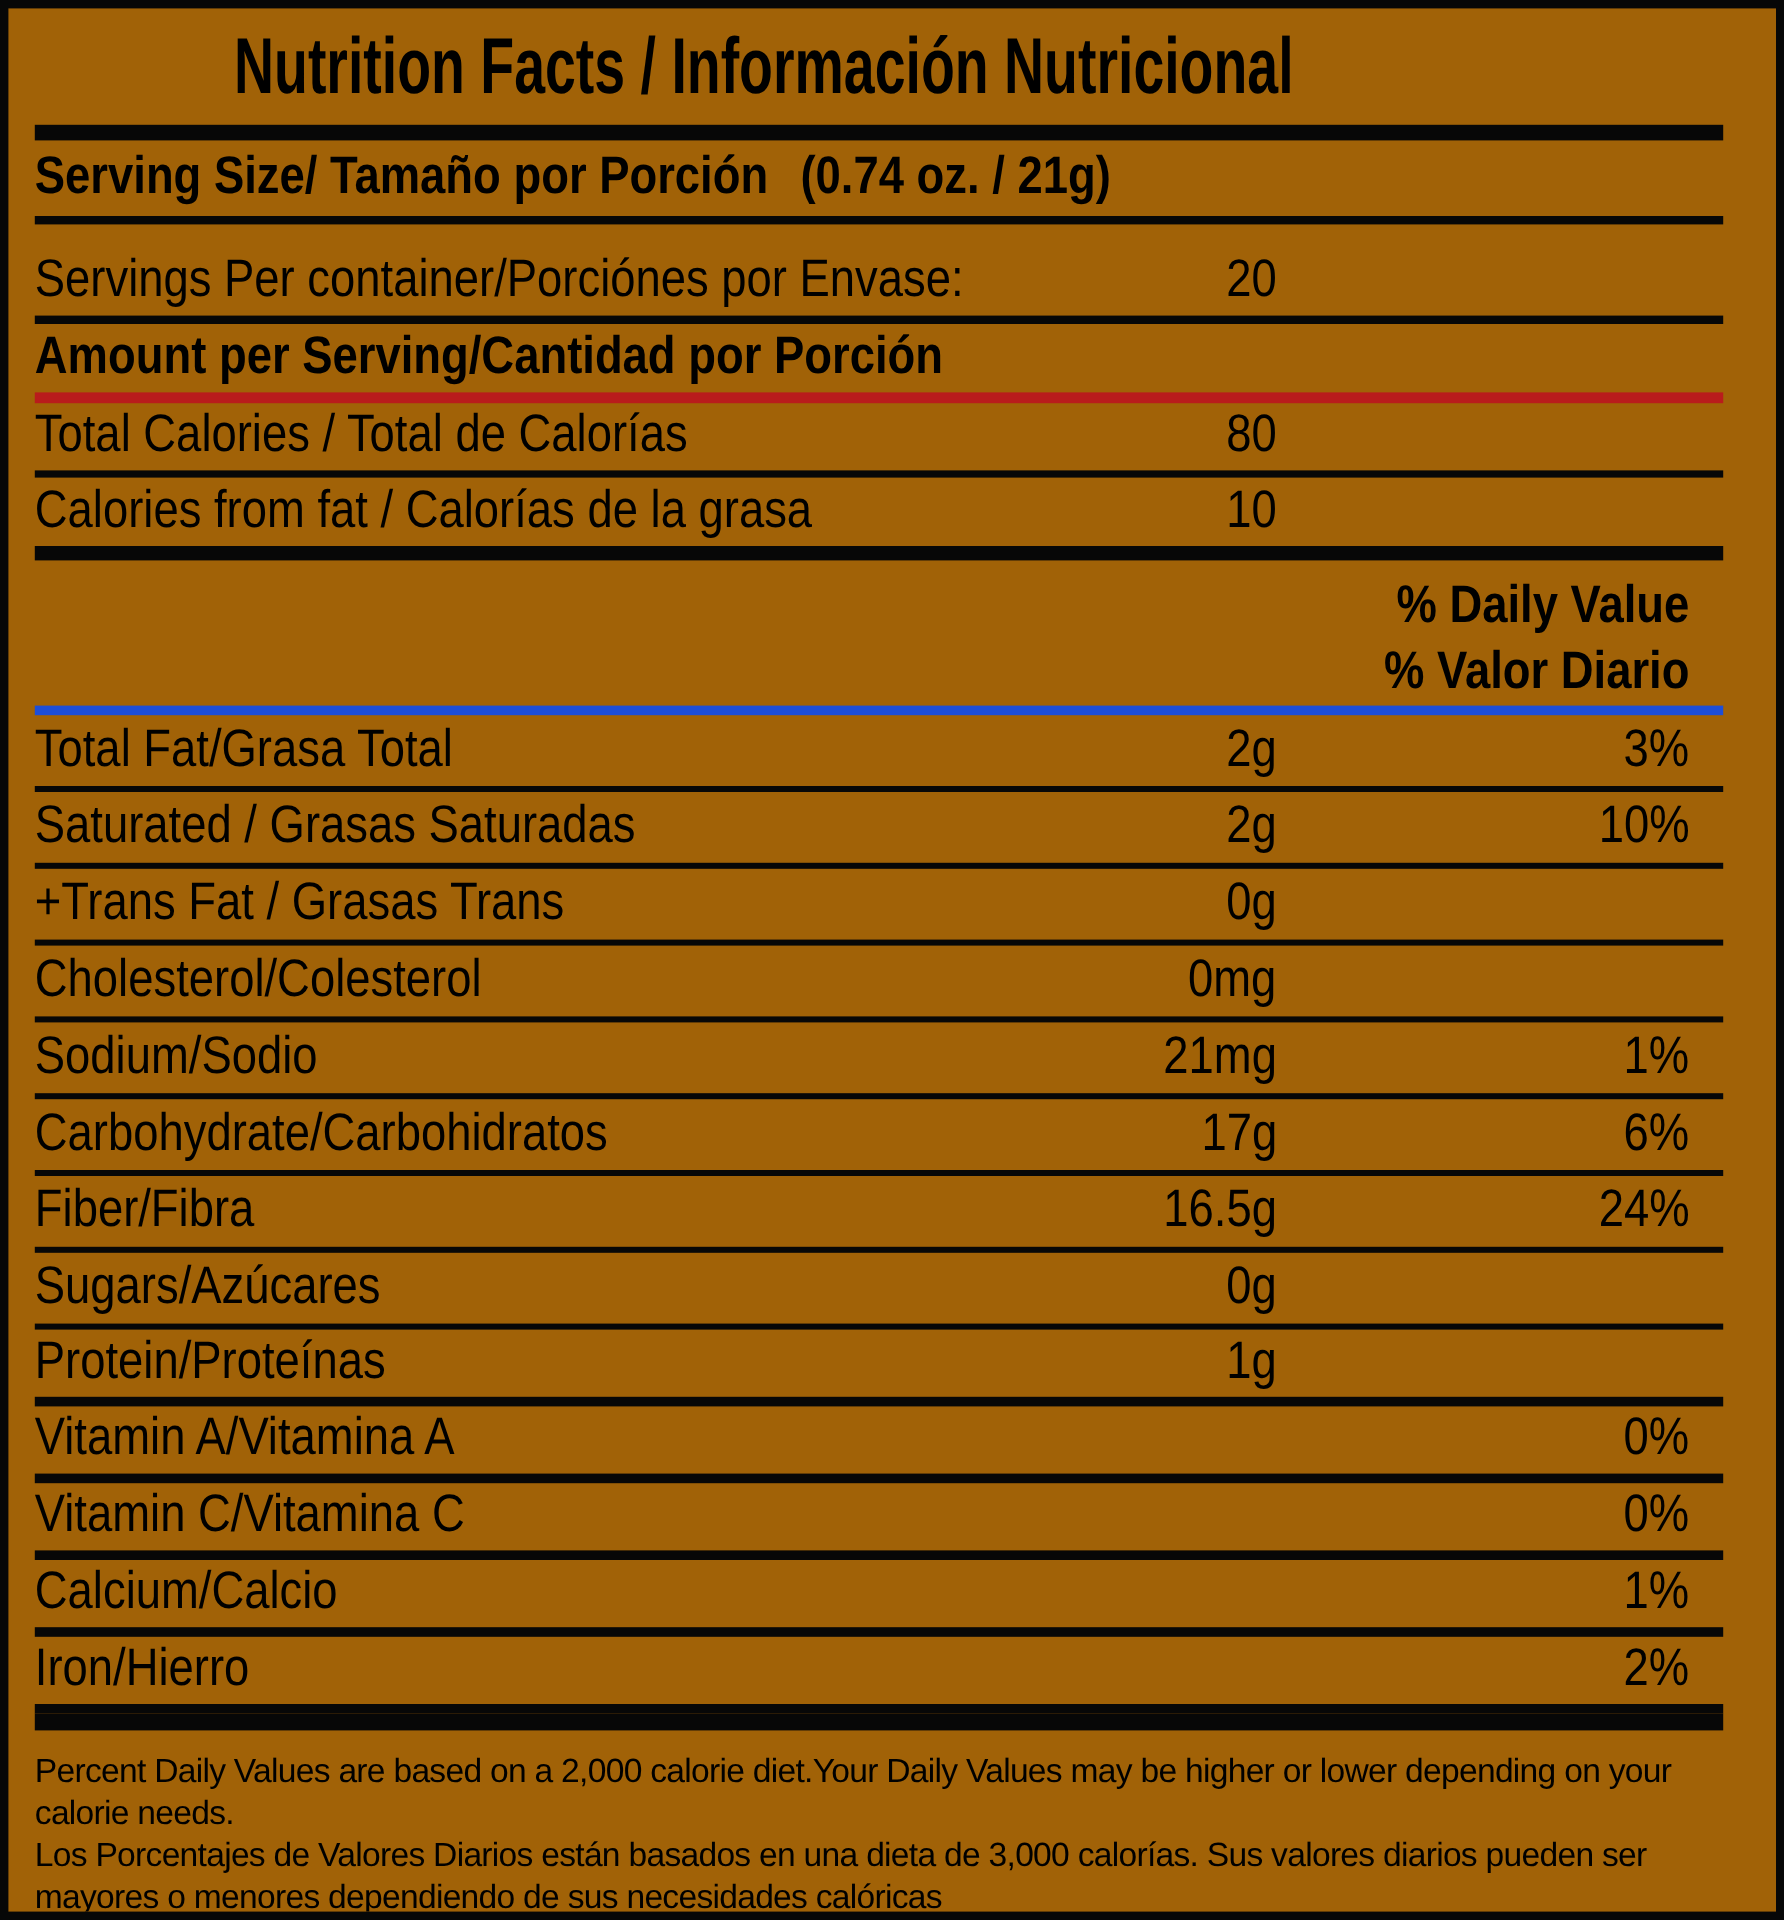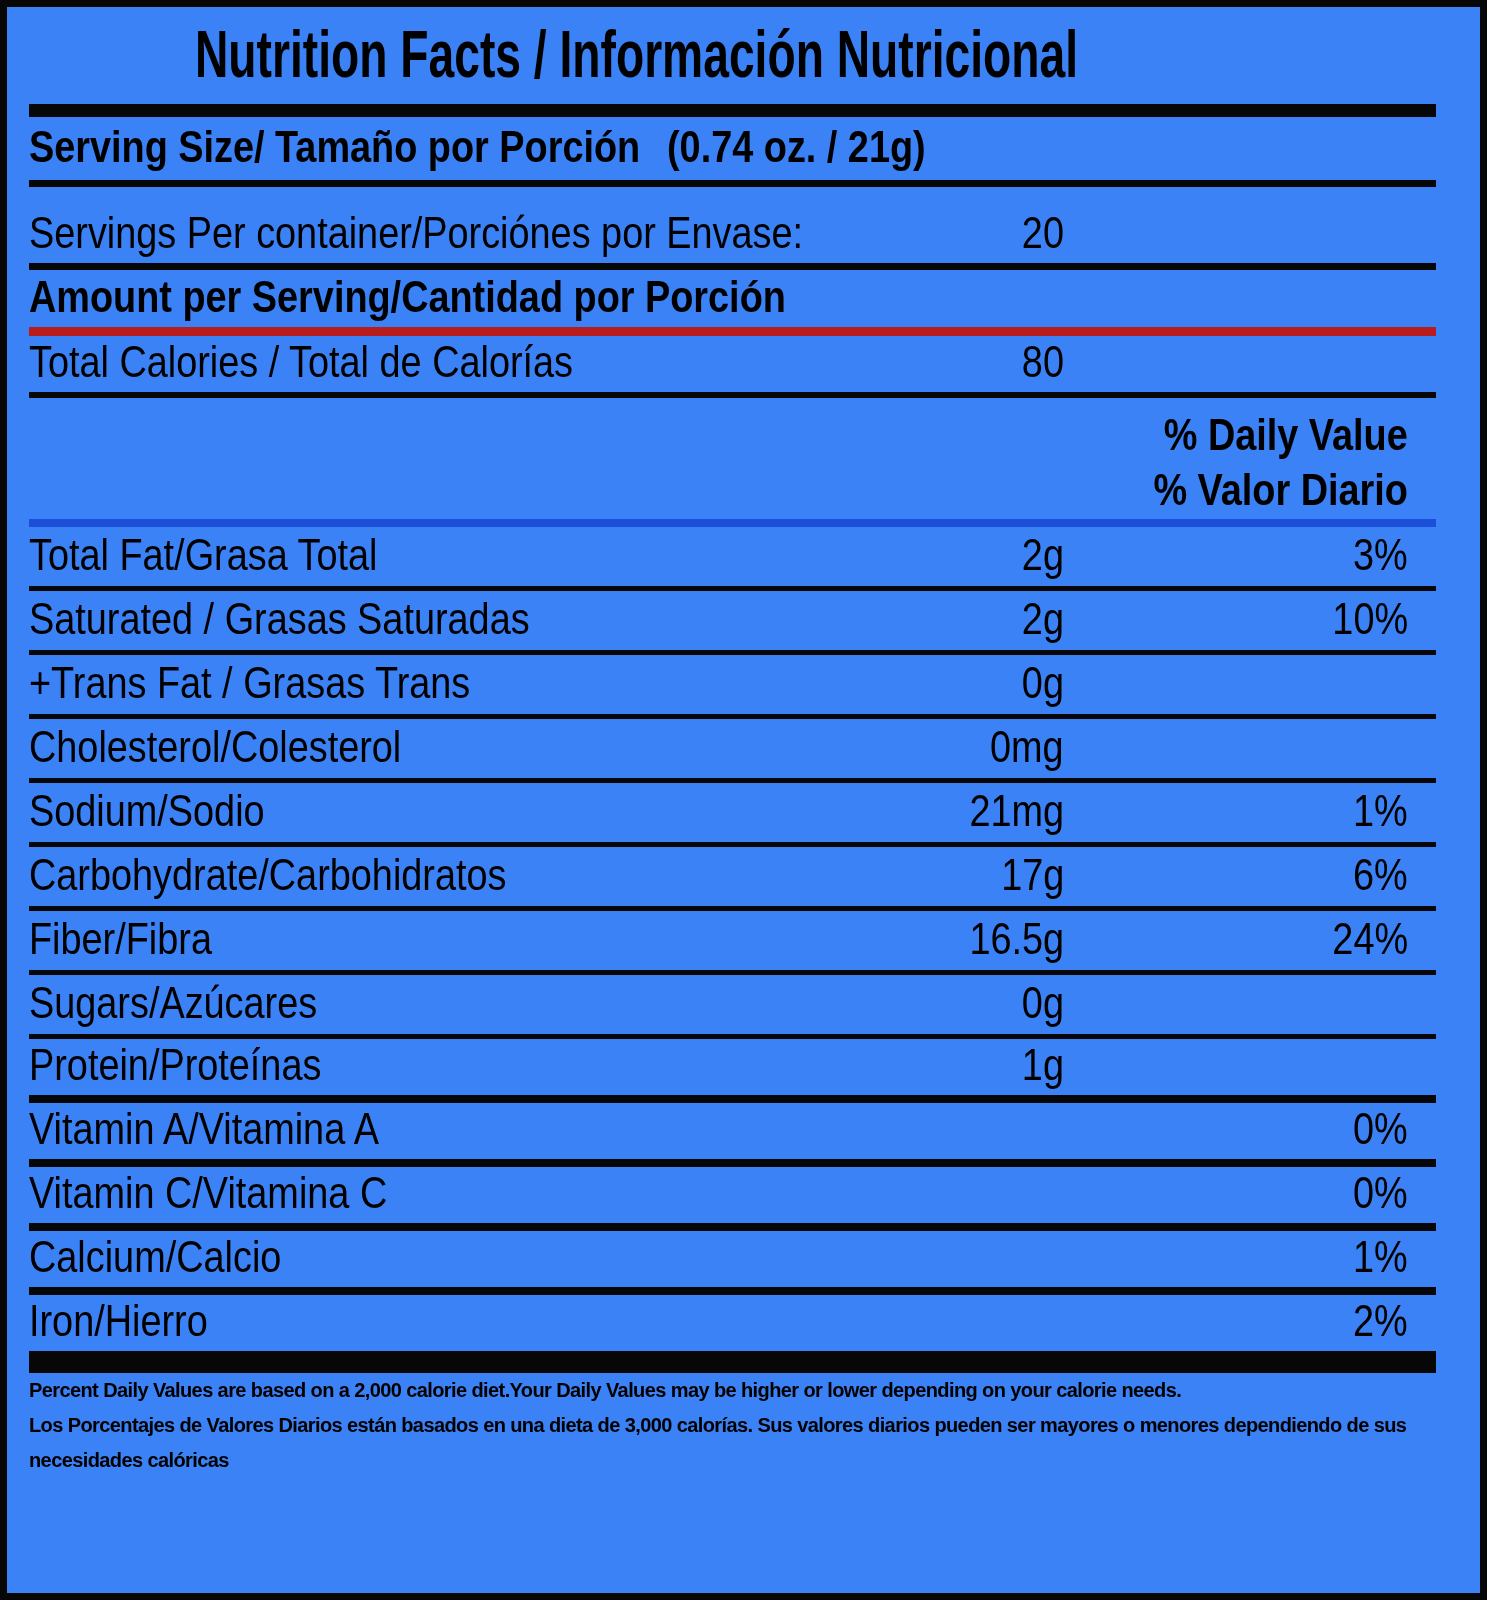--- a/index.html
+++ b/index.html
@@ -3,21 +3,21 @@
 <meta charset="utf-8">
 <style>
   html, body { margin: 0; padding: 0; background: #ffffff; }
 
   .label {
     position: relative;
     width: 1487px;
     height: 1600px;
     box-sizing: border-box;
     border: 7px solid #070707;
-    background: #3b82f6;
+    background: #a16207;
     color: #000000;
     font-family: "Liberation Sans", sans-serif;
     overflow: hidden;
   }
 
   .content {
     position: relative;
     margin-left: 22px;
     margin-right: 44px;
   }
@@ -68,24 +68,24 @@
   .pct-zone { position: relative; height: 121px; border-bottom: 8px solid #1d4ed8; }
   .pct-zone .ph1 { top: 32%; }
   .pct-zone .ph2 { top: 78%; }
 
   
   #nutrient-rows .row { height: 59px; border-bottom: 5px solid #070707; text-align: center; }
   #nutrient-rows .row:nth-child(n+9) { height: 56px; border-bottom: 8px solid #070707; }
 
   
   .footer {
-    font-size: 20px;
+    padding-top: 16px;
+    font-size: 28px;
     line-height: 35px;
     letter-spacing: -0.6px;
-    font-weight: bold;
   }
   .footer p { margin: 0; }
 </style>
 </head>
 <body>
 
 <div class="label">
   <div class="content">
 
     <div class="title-block">
@@ -105,20 +105,24 @@
     </div>
 
     <div class="row r-amount-header">
       <span class="cell l b">Amount per Serving/Cantidad por Porción</span>
     </div>
 
     <div id="calorie-rows">
         <div class="row">
           <span class="cell l">Total Calories / Total de Calorías</span>
           <span class="cell a">80</span>
+        </div>
+        <div class="row">
+          <span class="cell l">Calories from fat / Calorías de la grasa</span>
+          <span class="cell a">10</span>
         </div>
       </div>
 
     <div class="pct-zone">
       <span class="cell p b ph1">% Daily Value</span>
       <span class="cell p b ph2">% Valor Diario</span>
     </div>
 
     <div id="nutrient-rows">
         <div class="row">

